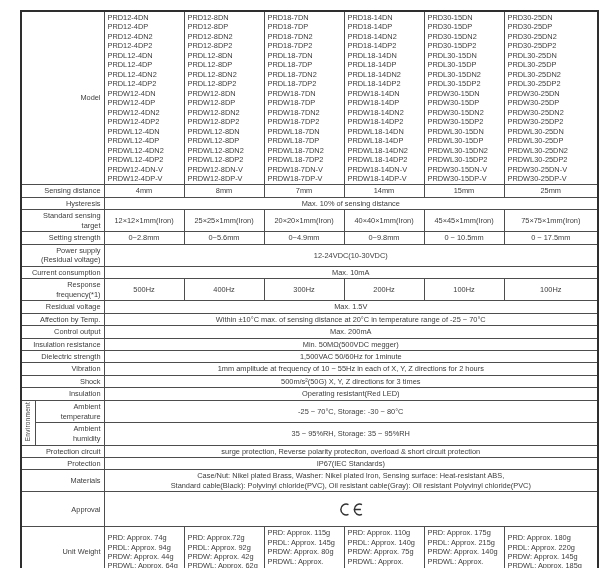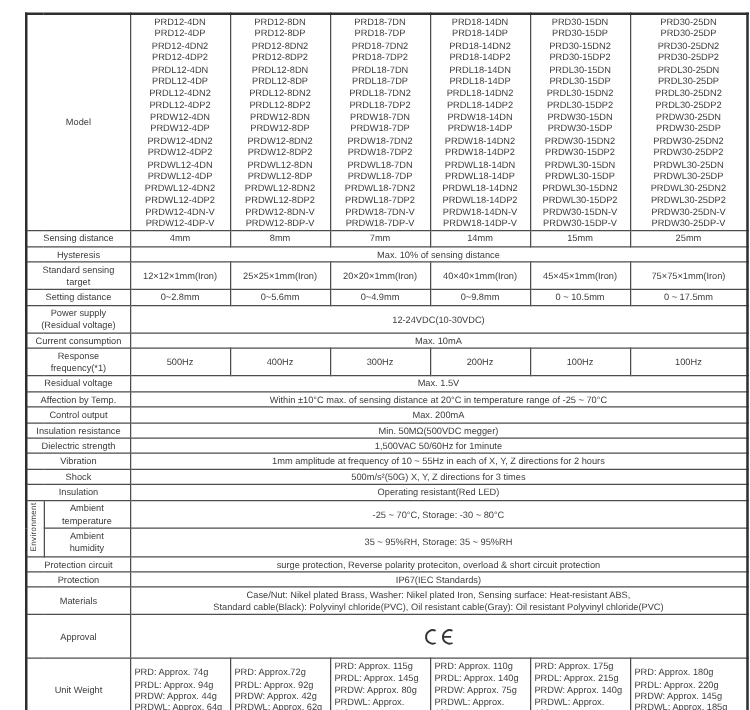--- a/index.html
+++ b/index.html
@@ -19,29 +19,29 @@
     border: 2px solid #2e2e2e;
   }
   table.spec td {
     border: 1px solid #4d4d4d;
     padding: 1px 3px;
     font-size: 7.4px;
     line-height: 1.28;
     vertical-align: middle;
     overflow: hidden;
   }
-  td.lbl { text-align: center; white-space: pre-line; margin-top: 44px; }
+  td.lbl { text-align: right; white-space: pre-line; margin-top: 44px; }
   td.val { text-align: center; white-space: pre-line; }
   td.model-cell {
     font-size: 7px;
     line-height: 8.6px;
     white-space: pre-line;
     padding: 2px 2px 2px 3px;
     vertical-align: top;
-    text-align: center;
+    text-align: left;
   }
   td.uw-cell {
     font-size: 6.9px;
     line-height: 8.8px;
     white-space: pre-line;
     text-align: left;
     vertical-align: middle;
   }
   td.vcell { padding: 0; text-align: center; }
   .vtext {
@@ -203,21 +203,21 @@
 target</td>
       <td class="val">12×12×1mm(Iron)</td>
       <td class="val">25×25×1mm(Iron)</td>
       <td class="val">20×20×1mm(Iron)</td>
       <td class="val">40×40×1mm(Iron)</td>
       <td class="val">45×45×1mm(Iron)</td>
       <td class="val">75×75×1mm(Iron)</td>
     </tr>
 
     <tr>
-      <td class="lbl" colspan="2">Setting distance</td>
+      <td class="lbl" colspan="2">Setting strength</td>
       <td class="val">0~2.8mm</td>
       <td class="val">0~5.6mm</td>
       <td class="val">0~4.9mm</td>
       <td class="val">0~9.8mm</td>
       <td class="val">0 ~ 10.5mm</td>
       <td class="val">0 ~ 17.5mm</td>
     </tr>
 
     <tr>
       <td class="lbl" colspan="2">Power supply

